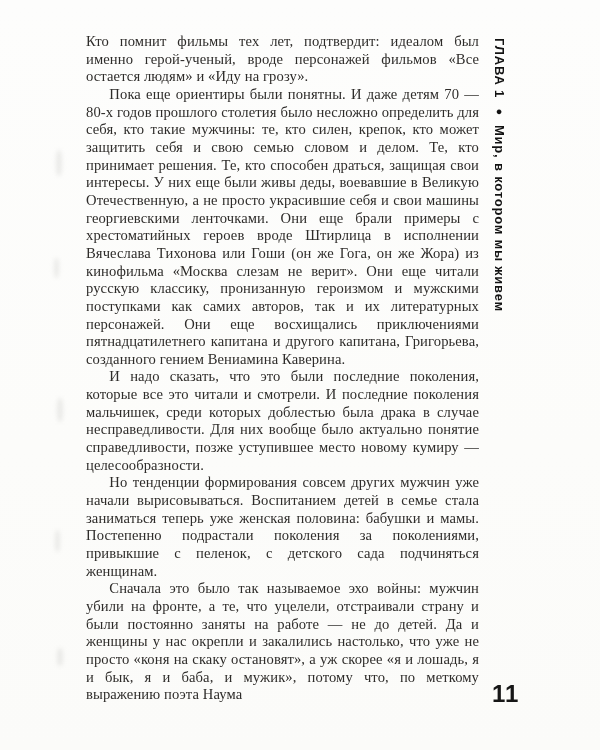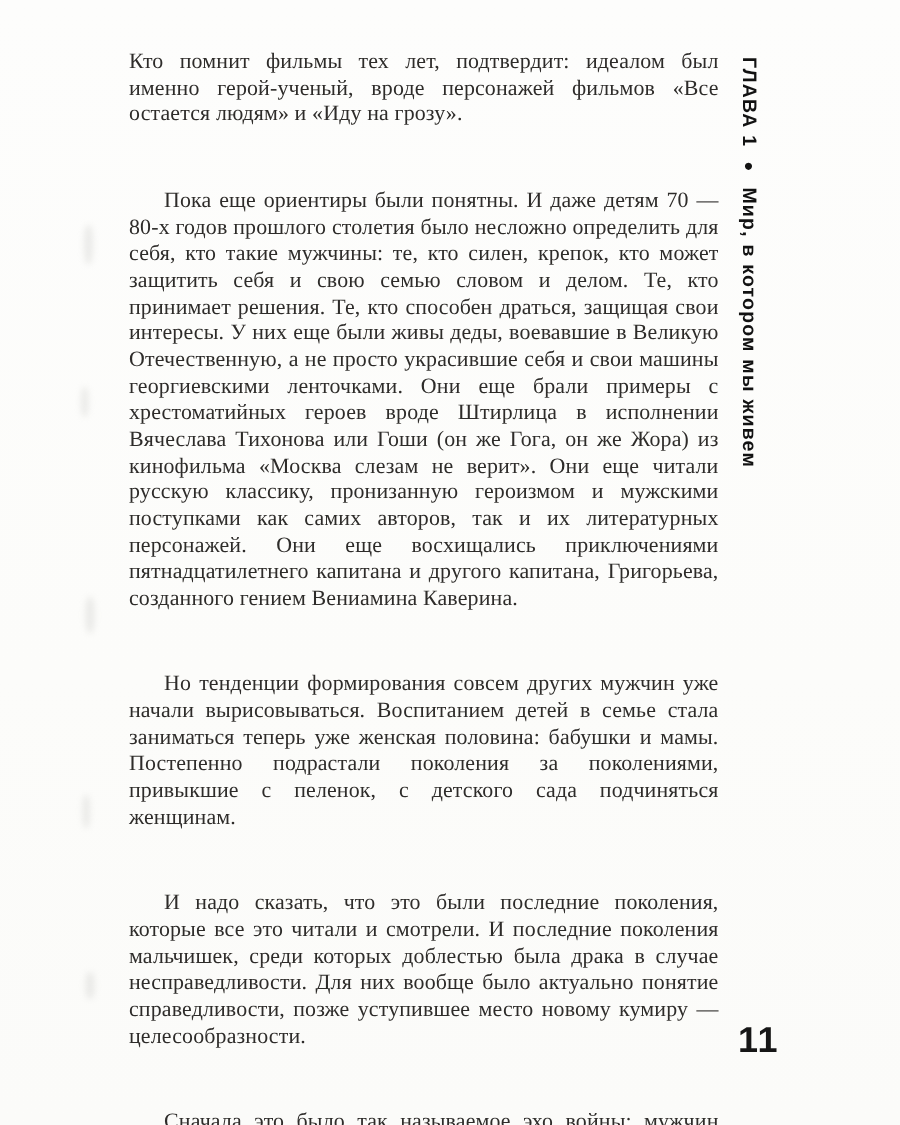--- a/index.html
+++ b/index.html
@@ -42,21 +42,20 @@
     line-height: 17.65px;
     text-align: justify;
     letter-spacing: 0.1px;
   }
   .text-block p.para {
     margin: 0;
     text-indent: 0;
   }
   .text-block p.para.indent {
     text-indent: 1.6em;
-    margin-top: 40px;
   }
 
   .sidebar-header {
     position: absolute;
     left: 492px;
     top: 38px;
     height: 280px;
     writing-mode: vertical-rl;
     white-space: nowrap;
     font-family: "Liberation Sans", "DejaVu Sans", sans-serif;
@@ -89,22 +88,22 @@
 
   <div class="artifact a1"></div>
   <div class="artifact a2"></div>
   <div class="artifact a3"></div>
   <div class="artifact a4"></div>
   <div class="artifact a5"></div>
 
   <div class="text-block">
       <p class="para">Кто помнит фильмы тех лет, подтвердит: идеалом был именно герой-ученый, вроде персонажей фильмов «Все остается людям» и «Иду на грозу».</p>
       <p class="para indent">Пока еще ориентиры были понятны. И даже детям 70 — 80-х годов прошлого столетия было несложно определить для себя, кто такие мужчины: те, кто силен, крепок, кто может защитить себя и свою семью словом и делом. Те, кто принимает решения. Те, кто способен драться, защищая свои интересы. У них еще были живы деды, воевавшие в Великую Отечественную, а не просто украсившие себя и свои машины георгиевскими ленточками. Они еще брали примеры с хрестоматийных героев вроде Штирлица в исполнении Вячеслава Тихонова или Гоши (он же Гога, он же Жора) из кинофильма «Москва слезам не верит». Они еще читали русскую классику, пронизанную героизмом и мужскими поступками как самих авторов, так и их литературных персонажей. Они еще восхищались приключениями пятнадцатилетнего капитана и другого капитана, Григорьева, созданного гением Вениамина Каверина.</p>
+      <p class="para indent">И надо сказать, что это были последние поколения, которые все это читали и смотрели. И последние поколения мальчишек, среди которых доблестью была драка в случае несправедливости. Для них вообще было актуально понятие справедливости, позже уступившее место новому кумиру — целесообразности.</p>
       <p class="para indent">Но тенденции формирования совсем других мужчин уже начали вырисовываться. Воспитанием детей в семье стала заниматься теперь уже женская половина: бабушки и мамы. Постепенно подрастали поколения за поколениями, привыкшие с пеленок, с детского сада подчиняться женщинам.</p>
-      <p class="para indent">И надо сказать, что это были последние поколения, которые все это читали и смотрели. И последние поколения мальчишек, среди которых доблестью была драка в случае несправедливости. Для них вообще было актуально понятие справедливости, позже уступившее место новому кумиру — целесообразности.</p>
       <p class="para indent">Сначала это было так называемое эхо войны: мужчин убили на фронте, а те, что уцелели, отстраивали страну и были постоянно заняты на работе — не до детей. Да и женщины у нас окрепли и закалились настолько, что уже не просто «коня на скаку остановят», а уж скорее «я и лошадь, я и бык, я и баба, и мужик», потому что, по меткому выражению поэта Наума</p>
     </div>
 
   <div class="sidebar-header">
     <span>ГЛАВА 1</span><span class="sep">●</span><span>Мир, в котором мы живем</span>
   </div>
 
   <div class="page-number">11</div>
 
 </div>

